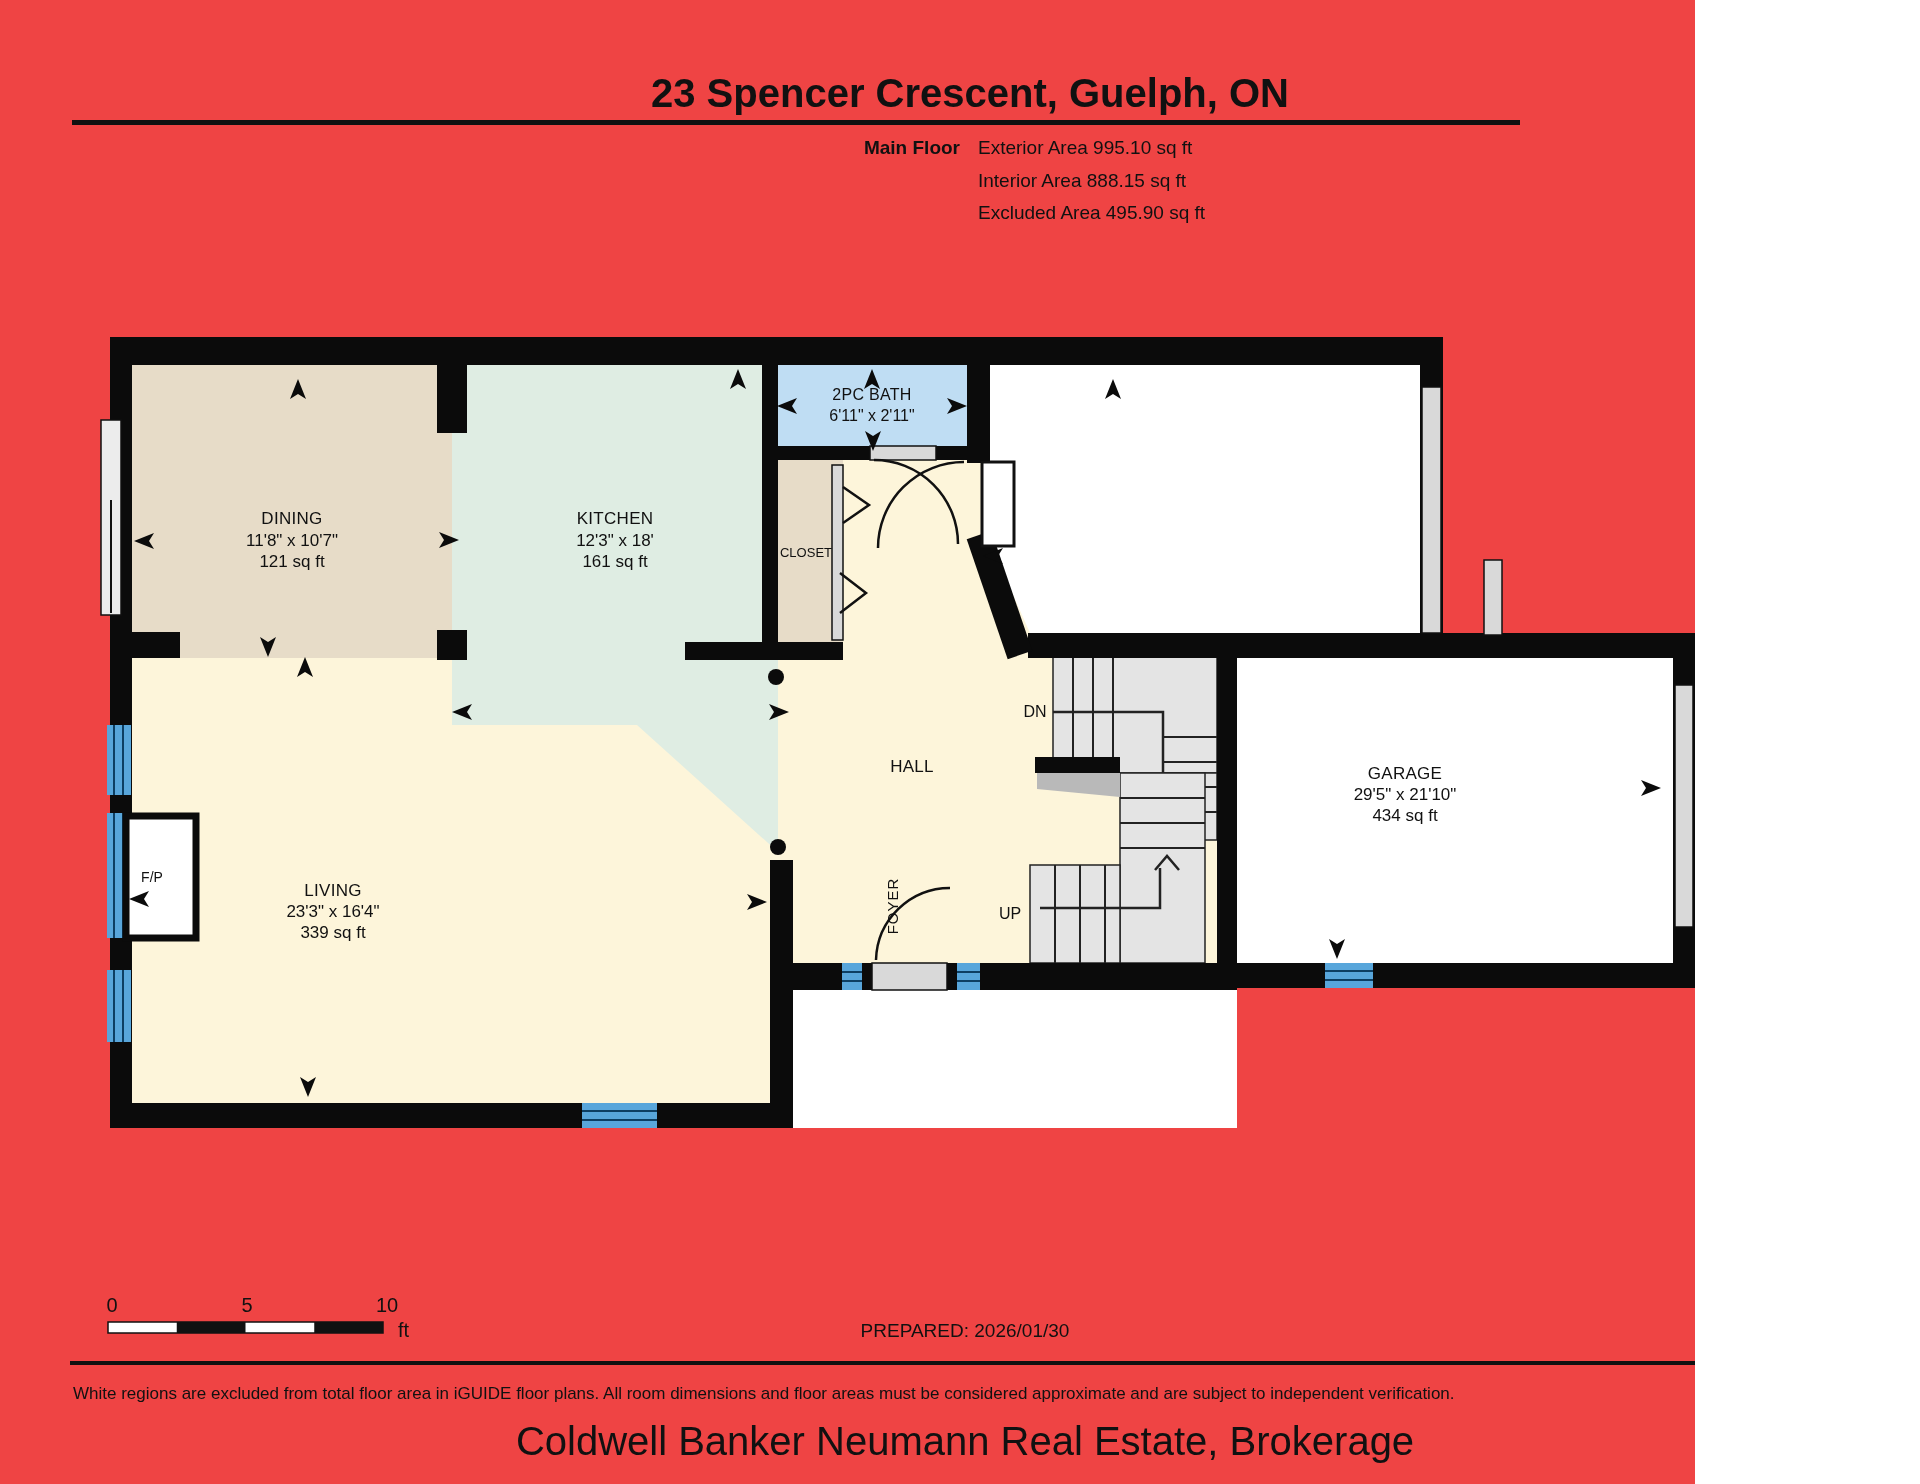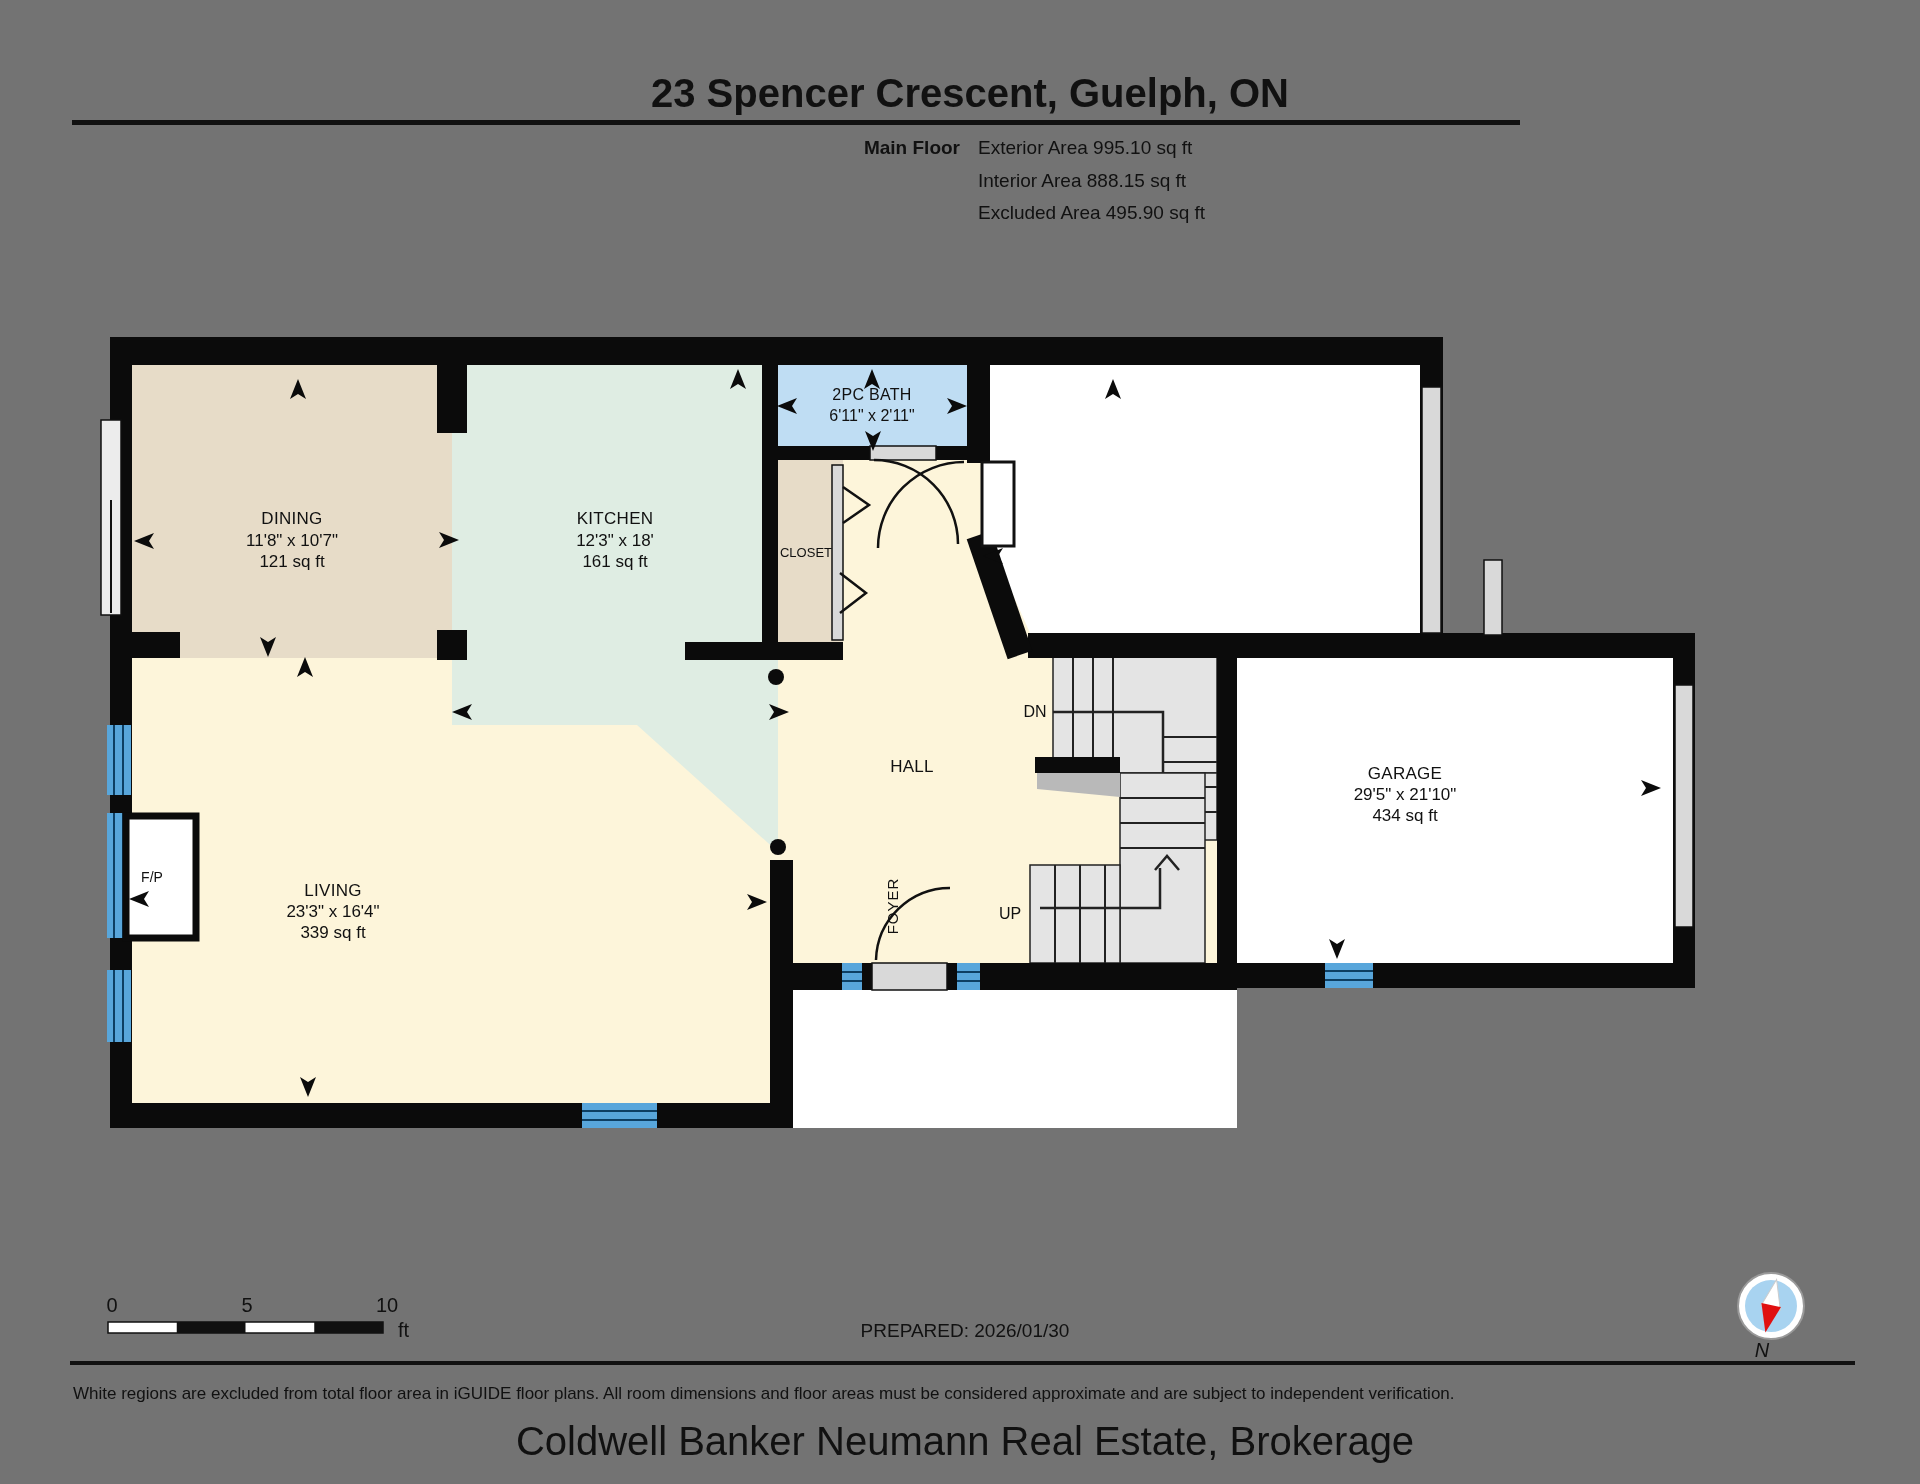--- a/index.html
+++ b/index.html
@@ -1,16 +1,16 @@
 <!DOCTYPE html>
 <html><head>
 <meta charset="utf-8">
 <style>
   html,body{margin:0;padding:0;background:#ffffff;}
-  #page{position:relative;width:1920px;height:1484px;background:#737373;overflow:hidden;
+  #page{position:relative;width:1695px;height:1484px;background:#ef4444;overflow:hidden;
         font-family:"Liberation Sans", sans-serif;}
   svg{position:absolute;left:0;top:0;}
   text{font-family:"Liberation Sans", sans-serif;fill:#111111;}
   .room-name{font-size:17px;letter-spacing:.3px;}
   .room-dims{font-size:17px;}
   .small-label{font-size:13px;}
   .dir-label{font-size:16px;}
   .title-text{font-size:40px;font-weight:bold;}
   .floor-label{font-size:19px;font-weight:bold;}
   .area-line{font-size:19px;}

